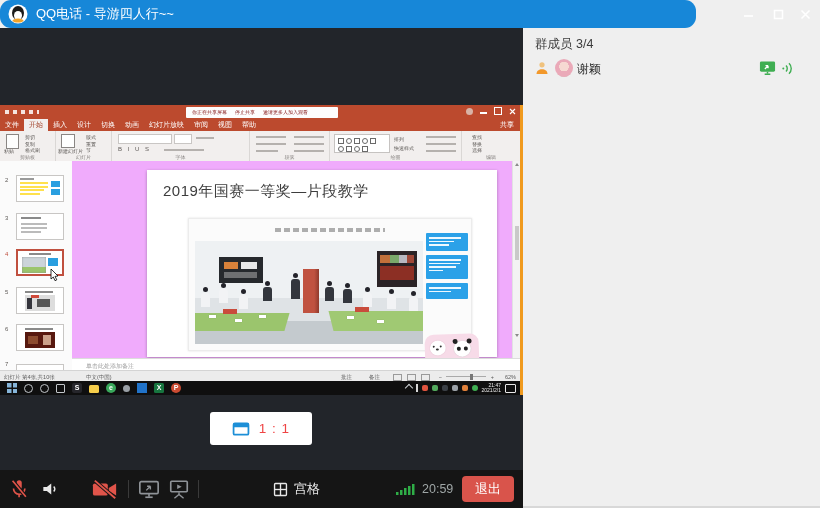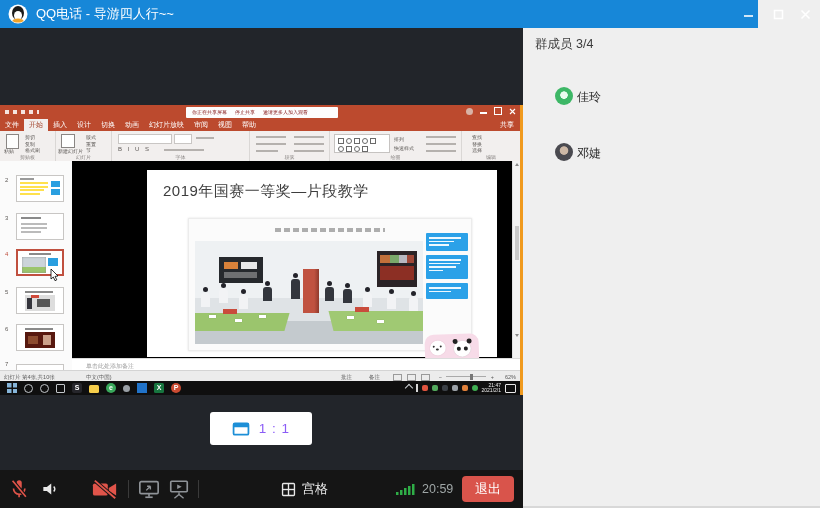--- a/index.html
+++ b/index.html
@@ -1,20 +1,20 @@
 <!DOCTYPE html>
 <html><head>
 <meta charset="utf-8">
 <style>
   html,body{margin:0;padding:0;background:#000;}
   #app{position:relative;width:820px;height:508px;overflow:hidden;
        font-family:"Liberation Sans","DejaVu Sans",sans-serif;background:#efefef;}
   .abs{position:absolute;}
   
-  .titlebar{position:absolute;left:0;top:0;width:758px;height:28px;background:#1787d8;}
+  .titlebar{position:absolute;left:0;top:0;width:696px;height:28px;background:#1787d8;border-radius:11px;}
   .titlebar .title{position:absolute;left:36px;top:0;line-height:28px;color:#fff;font-size:13px;}
   .wbtn{position:absolute;top:0;width:30px;height:28px;display:flex;align-items:center;justify-content:center;}
   
   .panel{position:absolute;left:523px;top:28px;width:297px;height:480px;background:#efefef;border-bottom:2px solid #d8d8d8;box-sizing:border-box;}
   .panel .hdr{position:absolute;left:12px;top:8px;font-size:12.5px;color:#3c3c3c;}
   .mrow{position:absolute;left:0;width:297px;height:28px;}
   .mname{position:absolute;top:7px;font-size:12px;color:#2b2b2b;}
   .avatar{position:absolute;top:5px;width:18px;height:18px;border-radius:50%;}
   
   .video{position:absolute;left:0;top:28px;width:523px;height:442px;background:#22252a;}
@@ -38,21 +38,21 @@
   .rtxt{font-size:5px;color:#5f5b58;white-space:nowrap;display:block;line-height:6px;}
   .fbox{position:absolute;border:1px solid #c9c6c4;background:#fff;height:8px;}
   .mline{position:absolute;height:2px;background:#b5b1ae;}
   .shp{display:inline-block;width:4px;height:4px;border:1px solid #6a6a6a;margin:0 1px;vertical-align:middle;}
   .shp.c{border-radius:50%;}
   
   .thumbs{position:absolute;left:0;top:56px;width:72px;height:209px;background:#fbfbfb;border-right:1px solid #e3e1e0;overflow:hidden;}
   .tnum{position:absolute;left:5px;font-size:6px;color:#5f5b58;}
   .th{position:absolute;left:16px;width:48px;height:27px;background:#fff;border:1px solid #c8c6c4;box-sizing:border-box;overflow:hidden;}
   .th.sel{border:2px solid #c0503f;}
-  .canvas{position:absolute;left:72px;top:56px;width:443px;height:197px;background:#000000;overflow:hidden;}
+  .canvas{position:absolute;left:72px;top:56px;width:443px;height:197px;background:#f0abfc;overflow:hidden;}
   .slide{position:absolute;left:75px;top:9px;width:350px;height:187px;background:#fff;box-shadow:0 1px 3px rgba(0,0,0,.3);}
   .slide-title{position:absolute;left:16px;top:12px;font-size:15px;color:#3d3d3d;letter-spacing:.5px;}
   .pic-frame{position:absolute;left:41px;top:48px;width:282px;height:131px;background:#fbfbfb;border:1px solid #ececec;box-shadow:0 0 2px rgba(0,0,0,.12);}
   .cap-line{position:absolute;left:86px;top:9px;width:110px;height:3.5px;
      background:repeating-linear-gradient(90deg,#9a9a9a 0 6px,transparent 6px 9px);opacity:.8;}
   .photo{position:absolute;left:6px;top:22px;width:228px;height:103px;overflow:hidden;
      background:linear-gradient(#eef1f3 0 55%,#dfe3e6 55% 78%,#c4cace 78% 100%);}
   .pp{position:absolute;width:9px;}
   .pp .h{display:block;width:5px;height:5px;border-radius:50%;background:#23232a;margin:0 auto;}
   .pp .b{display:block;width:9px;height:14px;border-radius:3px 3px 0 0;margin-top:1px;background:#f2f3f5;}
@@ -74,21 +74,21 @@
   .vicon{position:absolute;top:3px;width:7px;height:5px;border:1px solid #9a9a9a;}
   .wtaskbar{position:absolute;left:0;top:276px;width:520px;height:14px;background:#0f0f0f;display:flex;align-items:center;}
   .tbi{flex:none;margin-left:7px;position:relative;}
   .ltr{width:10px;height:10px;font-size:7px;font-weight:bold;line-height:10px;text-align:center;color:#fff;}
   .dot{width:6px;height:6px;border-radius:2px;}
   .tray{position:absolute;right:4px;top:0;height:14px;display:flex;align-items:center;gap:4px;}
   .clock{font-size:5px;line-height:5.5px;color:#eee;text-align:right;}
   
   .scalebtn{position:absolute;left:210px;top:412px;width:102px;height:33px;background:#fff;border-radius:3px;
      display:flex;align-items:center;justify-content:center;gap:9px;}
-  .scalebtn span{font-size:13.5px;color:#8b5cf6;letter-spacing:1px;}
+  .scalebtn span{font-size:13.5px;color:#ef4444;letter-spacing:1px;}
   
   .qtoolbar{position:absolute;left:0;top:470px;width:523px;height:38px;background:#151515;}
   .tdiv{position:absolute;top:10px;width:1px;height:18px;background:#3a3a3a;}
   .tlabel{font-size:13px;color:#e8e8e8;}
   .tgroup{position:absolute;top:0;height:38px;display:flex;align-items:center;gap:5px;}
   .time{position:absolute;left:422px;top:0;line-height:38px;font-size:12.5px;color:#9fa6a6;}
   .exitbtn{position:absolute;left:462px;top:6px;width:52px;height:26px;background:#d9544b;border-radius:4px;color:#fff;
      font-size:13px;display:flex;align-items:center;justify-content:center;}
 </style>
 </head>
@@ -117,29 +117,40 @@
     <div class="wbtn" style="left:790px">
       <svg width="11" height="11" viewBox="0 0 11 11">
           <path d="M1.5 1.5l8 8M9.5 1.5l-8 8" stroke="#fff" stroke-width="1.6"></path>
         </svg>
     </div>
   </div>
 
   <div class="panel">
     <div class="hdr">群成员 3/4</div>
 
-
-    <div class="mrow" style="top:54px">
-      <div class="avatar" style="left:32px;background:radial-gradient(circle at 50% 45%,#eafbef 0 26%,#3db766 30%)"></div>
-      <span class="mname" style="left:54px">佳玲</span>
-    </div>
-    <div class="mrow" style="top:110px">
-      <div class="avatar" style="left:32px;background:radial-gradient(circle at 50% 42%,#cdb8a6 0 28%,#4a4a50 34%)"></div>
-      <span class="mname" style="left:54px">邓婕</span>
-    </div>
+    <div class="mrow" style="top:26px">
+      <svg class="abs" style="left:12px;top:7px" width="14" height="14" viewBox="0 0 14 14">
+        <circle cx="7" cy="3.8" r="2.6" fill="#f0c27d"></circle>
+        <path d="M1.5 13c0-3.2 2.5-4.8 5.5-4.8s5.5 1.6 5.5 4.8z" fill="#f2982b"></path>
+      </svg>
+      <div class="avatar" style="left:32px;background:radial-gradient(circle at 50% 42%,#f6d9d2 0 34%,#eaa9b8 36% 72%,#d4808f 74%)"></div>
+      <span class="mname" style="left:54px">谢颖</span>
+      <svg class="abs" style="left:236px;top:6px" width="17" height="16" viewBox="0 0 18 16">
+        <rect x="1" y="1" width="16" height="11" rx="1.5" fill="#3fae52"></rect>
+        <path d="M6.2 9l3.4-3.4M9.6 5.6H6.9M9.6 5.6v2.7" stroke="#fff" stroke-width="1.3" fill="none"></path>
+        <line x1="6" y1="14.6" x2="12" y2="14.6" stroke="#3fae52" stroke-width="1.6"></line>
+        <line x1="9" y1="12" x2="9" y2="14" stroke="#3fae52" stroke-width="1.6"></line>
+      </svg>
+      <svg class="abs" style="left:258px;top:8px" width="14" height="13" viewBox="0 0 14 13" fill="none">
+        <circle cx="2.3" cy="6.5" r="1" fill="#3fae52"></circle>
+        <path d="M5 3.5a4.2 4.2 0 0 1 0 6" stroke="#3fae52" stroke-width="1.4"></path>
+        <path d="M8 1.2a7.4 7.4 0 0 1 0 10.6" stroke="#3fae52" stroke-width="1.4"></path>
+      </svg>
+    </div>
+
   </div>
 
   <div class="video"></div>
 
   <div class="screen">
 
     <div class="ppt-titlebar">
       <div class="qa-dashes"></div>
       <div class="share-banner">
         <span>你正在共享屏幕</span>
@@ -474,21 +485,21 @@
       </svg>
     </div>
     <div class="tgroup" style="left:168px">
       <svg width="22" height="22" viewBox="0 0 24 24">
         <rect x="3" y="3.5" width="18" height="11.5" rx="1" fill="none" stroke="#8f9398" stroke-width="1.8"></rect>
         <path d="M10 7l5 2.5-5 2.5z" fill="#8f9398"></path>
         <path d="M12 15.5v3M7 22l5-4 5 4" stroke="#8f9398" stroke-width="1.5" fill="none"></path>
       </svg>
     </div>
     <div class="tdiv" style="left:198px"></div>
-    <div class="tgroup" style="left:280px">
+    <div class="tgroup" style="left:272px">
       <svg width="17" height="17" viewBox="0 0 20 20" fill="none">
         <rect x="3" y="3" width="14" height="14" rx="1" stroke="#e8e8e8" stroke-width="1.6"></rect>
         <line x1="10" y1="3" x2="10" y2="17" stroke="#e8e8e8" stroke-width="1.6"></line>
         <line x1="3" y1="10" x2="17" y2="10" stroke="#e8e8e8" stroke-width="1.6"></line>
       </svg>
       <span class="tlabel">宫格</span>
     </div>
     <svg class="abs" style="left:396px;top:12px" width="22" height="14" viewBox="0 0 22 14">
       <rect x="0" y="10" width="2.5" height="3" fill="#2fae47"></rect>
       <rect x="4" y="8" width="2.5" height="5" fill="#2fae47"></rect>

